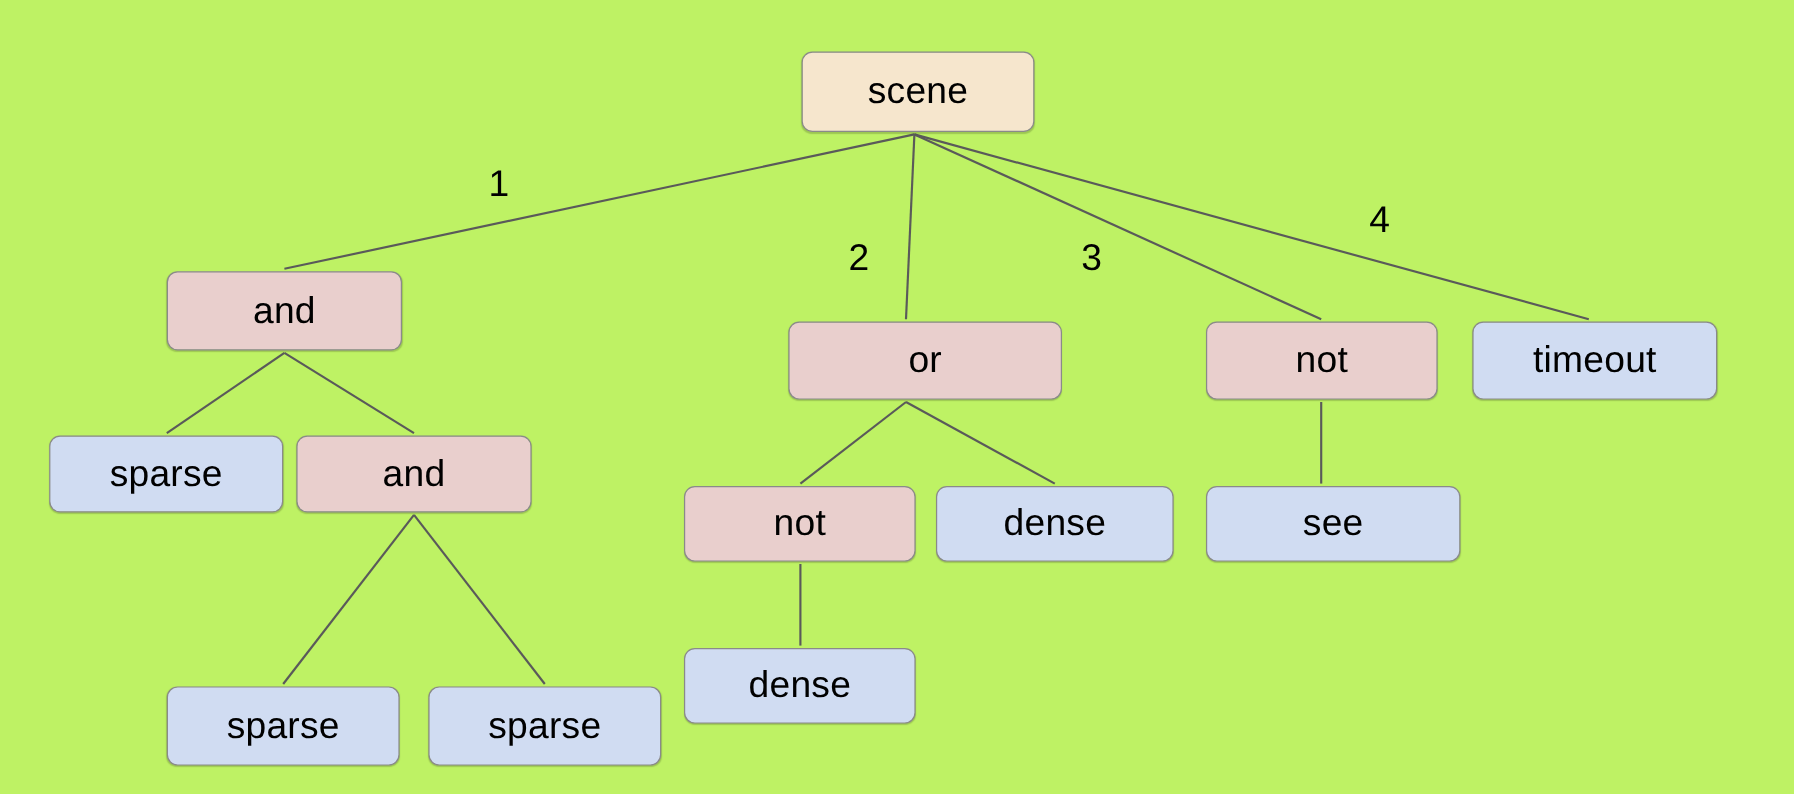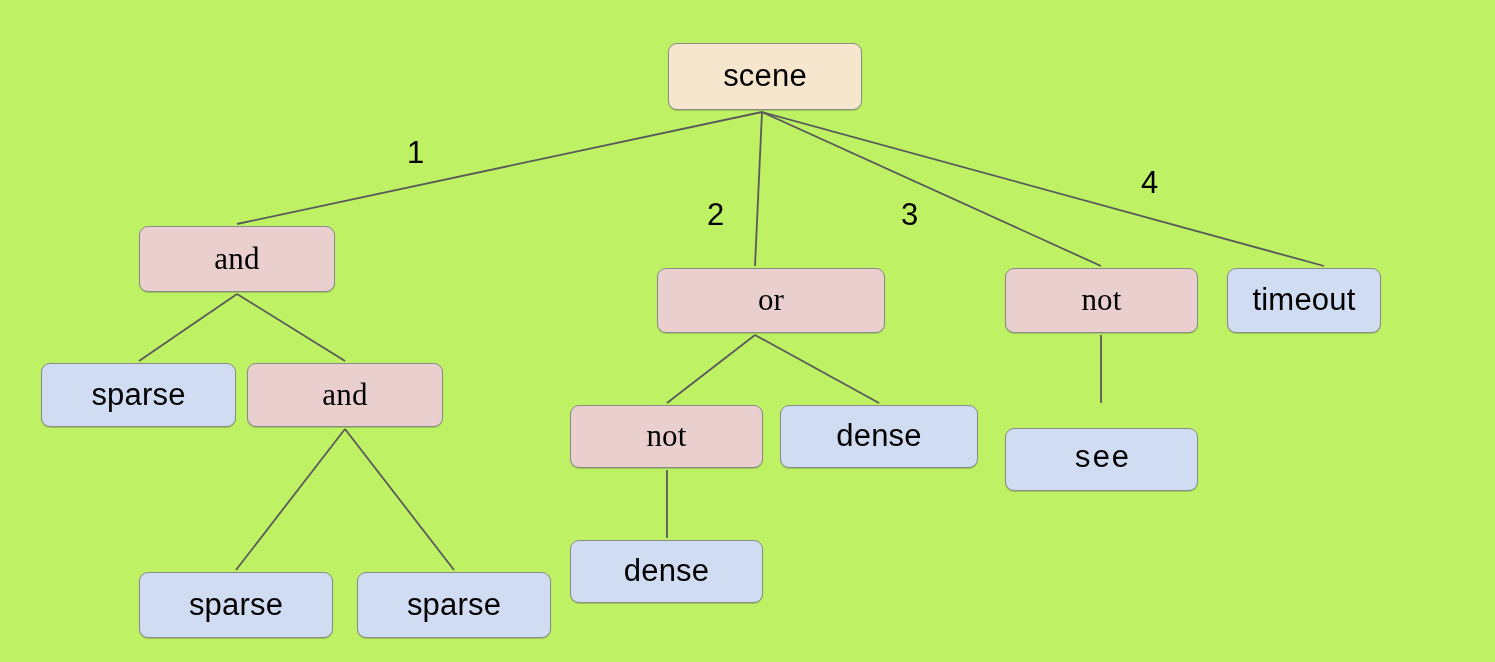--- a/index.html
+++ b/index.html
@@ -36,21 +36,21 @@
     line-height: 1;
     letter-spacing: 0.2px;
     box-shadow: 0 1px 1px rgba(0,0,0,0.18);
   }
   .node-label {
     display: block;
     transform: translateY(-1px);
     white-space: nowrap;
   }
   .fill-root { background: #f6e6cd; }
-  .fill-op   { background: #e9cfcd; font-family: Liberation Serif, serif; }
+  .fill-op   { background: #e9cfcd; }
   .fill-leaf { background: #d0dcf2; }
   .edge-label {
     position: absolute;
     font-size: 31px;
     color: #000000;
     line-height: 1;
     white-space: nowrap;
   }
 </style>
 </head>
@@ -77,36 +77,36 @@
       </div>
       <div class="node fill-op" style="left: 139px; top: 226px; width: 196px; height: 66px;">
         <span class="node-label">and</span>
       </div>
       <div class="node fill-op" style="left: 657px; top: 268px; width: 228px; height: 65px;">
         <span class="node-label">or</span>
       </div>
       <div class="node fill-op" style="left: 1005px; top: 268px; width: 193px; height: 65px;">
         <span class="node-label">not</span>
       </div>
-      <div class="node fill-leaf" style="left: 1227px; top: 268px; width: 154px; height: 65px;">
+      <div class="node fill-leaf" style="left: 1227px; top: 268px; width: 204px; height: 65px;">
         <span class="node-label">timeout</span>
       </div>
       <div class="node fill-leaf" style="left: 41px; top: 363px; width: 195px; height: 64px;">
         <span class="node-label">sparse</span>
       </div>
       <div class="node fill-op" style="left: 247px; top: 363px; width: 196px; height: 64px;">
         <span class="node-label">and</span>
       </div>
       <div class="node fill-op" style="left: 570px; top: 405px; width: 193px; height: 63px;">
         <span class="node-label">not</span>
       </div>
       <div class="node fill-leaf" style="left: 780px; top: 405px; width: 198px; height: 63px;">
         <span class="node-label">dense</span>
       </div>
-      <div class="node fill-leaf" style="left: 1005px; top: 428px; width: 193px; height: 63px; font-family: Liberation Mono, monospace;">
+      <div class="node fill-leaf" style="left: 1005px; top: 405px; width: 212px; height: 63px;">
         <span class="node-label">see</span>
       </div>
       <div class="node fill-leaf" style="left: 570px; top: 540px; width: 193px; height: 63px;">
         <span class="node-label">dense</span>
       </div>
       <div class="node fill-leaf" style="left: 139px; top: 572px; width: 194px; height: 66px;">
         <span class="node-label">sparse</span>
       </div>
       <div class="node fill-leaf" style="left: 357px; top: 572px; width: 194px; height: 66px;">
         <span class="node-label">sparse</span>

